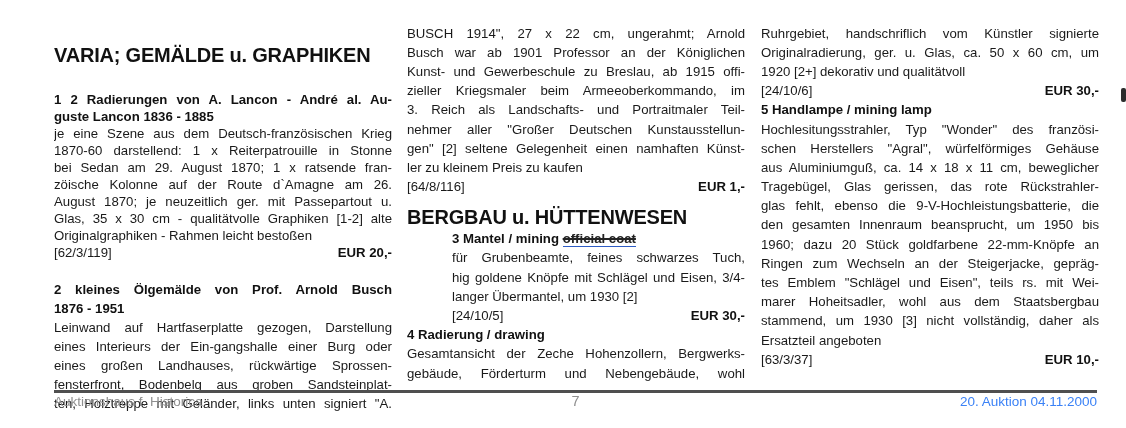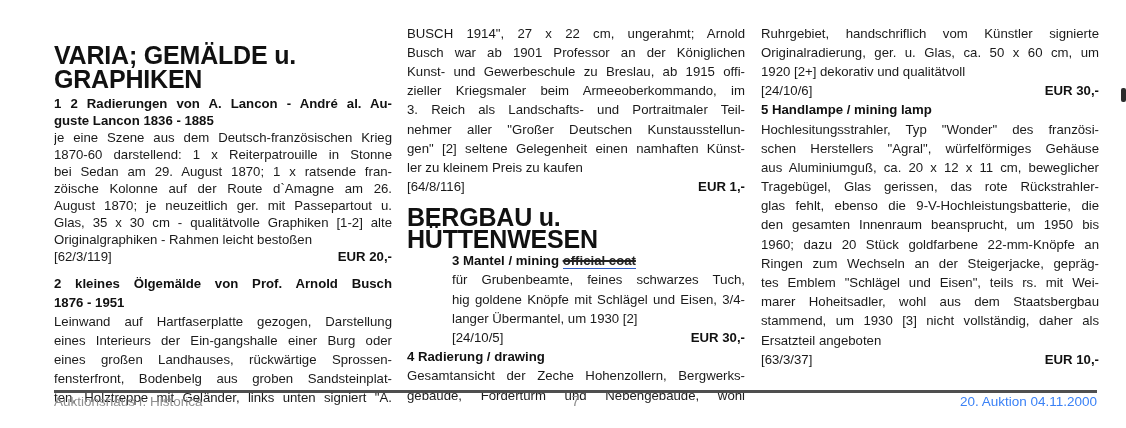--- a/index.html
+++ b/index.html
@@ -6,33 +6,33 @@
   .page{
     position:relative;width:1126px;height:428px;background:#fff;overflow:hidden;
     font-family:"Liberation Sans",sans-serif;color:#1a1a1a;
   }
   .col{position:absolute;top:0;width:338px;}
   .col1{left:54px;}
   .col2{left:407px;}
   .col3{left:761px;}
 
   h1.sec{
-    font-size:25px;font-weight:bold;letter-spacing:-0.2px;
+    font-size:20px;font-weight:bold;letter-spacing:-0.2px;
     line-height:24px;margin:0;color:#111;
   }
   .col1 h1.sec{margin-top:43px;}
   .sec2{margin-top:10px !important;line-height:22px !important;}
 
   .tblock{font-weight:bold;color:#111;}
   .line{height:1lh;overflow:hidden;}
   .just{text-align:justify;text-align-last:justify;-moz-text-align-last:justify;}
 
   
-  .col1 .item1{font-size:13.2px;line-height:17px;margin-top:4px;}
-  .col1 .item2{font-size:13.2px;line-height:19px;margin-top:9px;}
+  .col1 .item1{font-size:13.2px;line-height:17px;margin-top:24px;}
+  .col1 .item2{font-size:13.2px;line-height:19px;margin-top:19px;}
   
   .col2 .blk,.col3 .blk{font-size:13.2px;line-height:19.2px;}
   .col2 .first,.col3 .first{margin-top:23.6px;}
   .col2 .t3{margin-top:1px;margin-left:45px;}
 
   .refrow{display:flex;justify-content:space-between;height:1lh;overflow:hidden;}
   .refrow .price{font-weight:bold;color:#111;}
 
   .struck{
     font-weight:bold;color:#222;display:inline-block;line-height:14px;
@@ -138,21 +138,21 @@
     <div class="blk refrow">
       <span class="ref">[24/10/6]</span>
       <span class="price">EUR 30,-</span>
     </div>
 
     <div class="blk">
       <div class="tblock line">5 Handlampe / mining lamp</div>
       <div>
           <div class="line just">Hochlesitungsstrahler, Typ "Wonder" des französi-</div>
           <div class="line just">schen Herstellers "Agral", würfelförmiges Gehäuse</div>
-          <div class="line just">aus Aluminiumguß, ca. 20 x 12 x 11 cm, beweglicher</div>
+          <div class="line just">aus Aluminiumguß, ca. 14 x 18 x 11 cm, beweglicher</div>
           <div class="line just">Tragebügel, Glas gerissen, das rote Rückstrahler-</div>
           <div class="line just">glas fehlt, ebenso die 9-V-Hochleistungsbatterie, die</div>
           <div class="line just">den gesamten Innenraum beansprucht, um 1950 bis</div>
           <div class="line just">1960; dazu 20 Stück goldfarbene 22-mm-Knöpfe an</div>
           <div class="line just">Ringen zum Wechseln an der Steigerjacke, gepräg-</div>
           <div class="line just">tes Emblem "Schlägel und Eisen", teils rs. mit Wei-</div>
           <div class="line just">marer Hoheitsadler, wohl aus dem Staatsbergbau</div>
           <div class="line just">stammend, um 1930 [3] nicht vollständig, daher als</div>
           <div class="line">Ersatzteil angeboten</div>
         </div>

